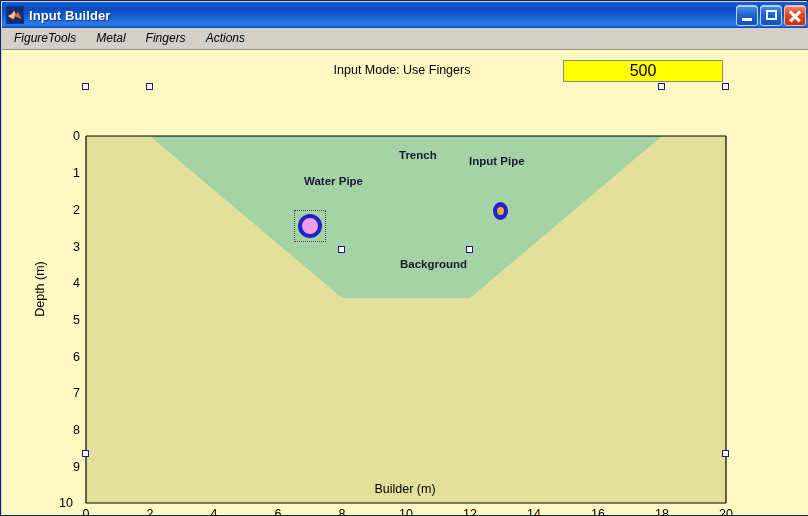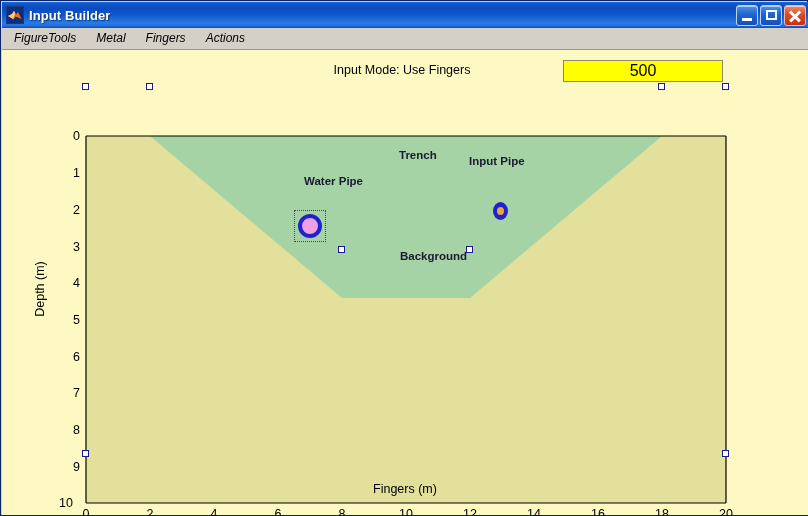--- a/index.html
+++ b/index.html
@@ -311,24 +311,24 @@
     <div class="tick-label xtick" style="left:261px; top:457px;">6</div>
     <div class="tick-label xtick" style="left:325px; top:457px;">8</div>
     <div class="tick-label xtick" style="left:389px; top:457px;">10</div>
     <div class="tick-label xtick" style="left:453px; top:457px;">12</div>
     <div class="tick-label xtick" style="left:517px; top:457px;">14</div>
     <div class="tick-label xtick" style="left:581px; top:457px;">16</div>
     <div class="tick-label xtick" style="left:645px; top:457px;">18</div>
     <div class="tick-label xtick" style="left:709px; top:457px;">20</div>
 
     <div id="ylabel">Depth (m)</div>
-    <div id="xlabel">Fingers (m)</div>
+    <div id="xlabel">Builder (m)</div>
 
     <div class="region-label" style="left:381px; top:99px;margin-left:16px;">Trench</div>
-    <div class="region-label" style="left:366px; top:200px;padding-left:32px;">Background</div>
+    <div class="region-label" style="left:366px; top:208px;padding-left:32px;">Background</div>
 
     <div id="water-pipe-marquee"></div>
     <div id="water-pipe-shape"></div>
     <div class="region-label" style="left:274px; top:125px;margin-left:28px;">Water Pipe</div>
 
     <div id="metal-pipe-shape"></div>
     <div class="region-label" style="left:467px; top:105px;">Input Pipe</div>
 
     <div class="handle" style="left:80px;  top:33px;"></div>
     <div class="handle" style="left:144px; top:33px;"></div>

